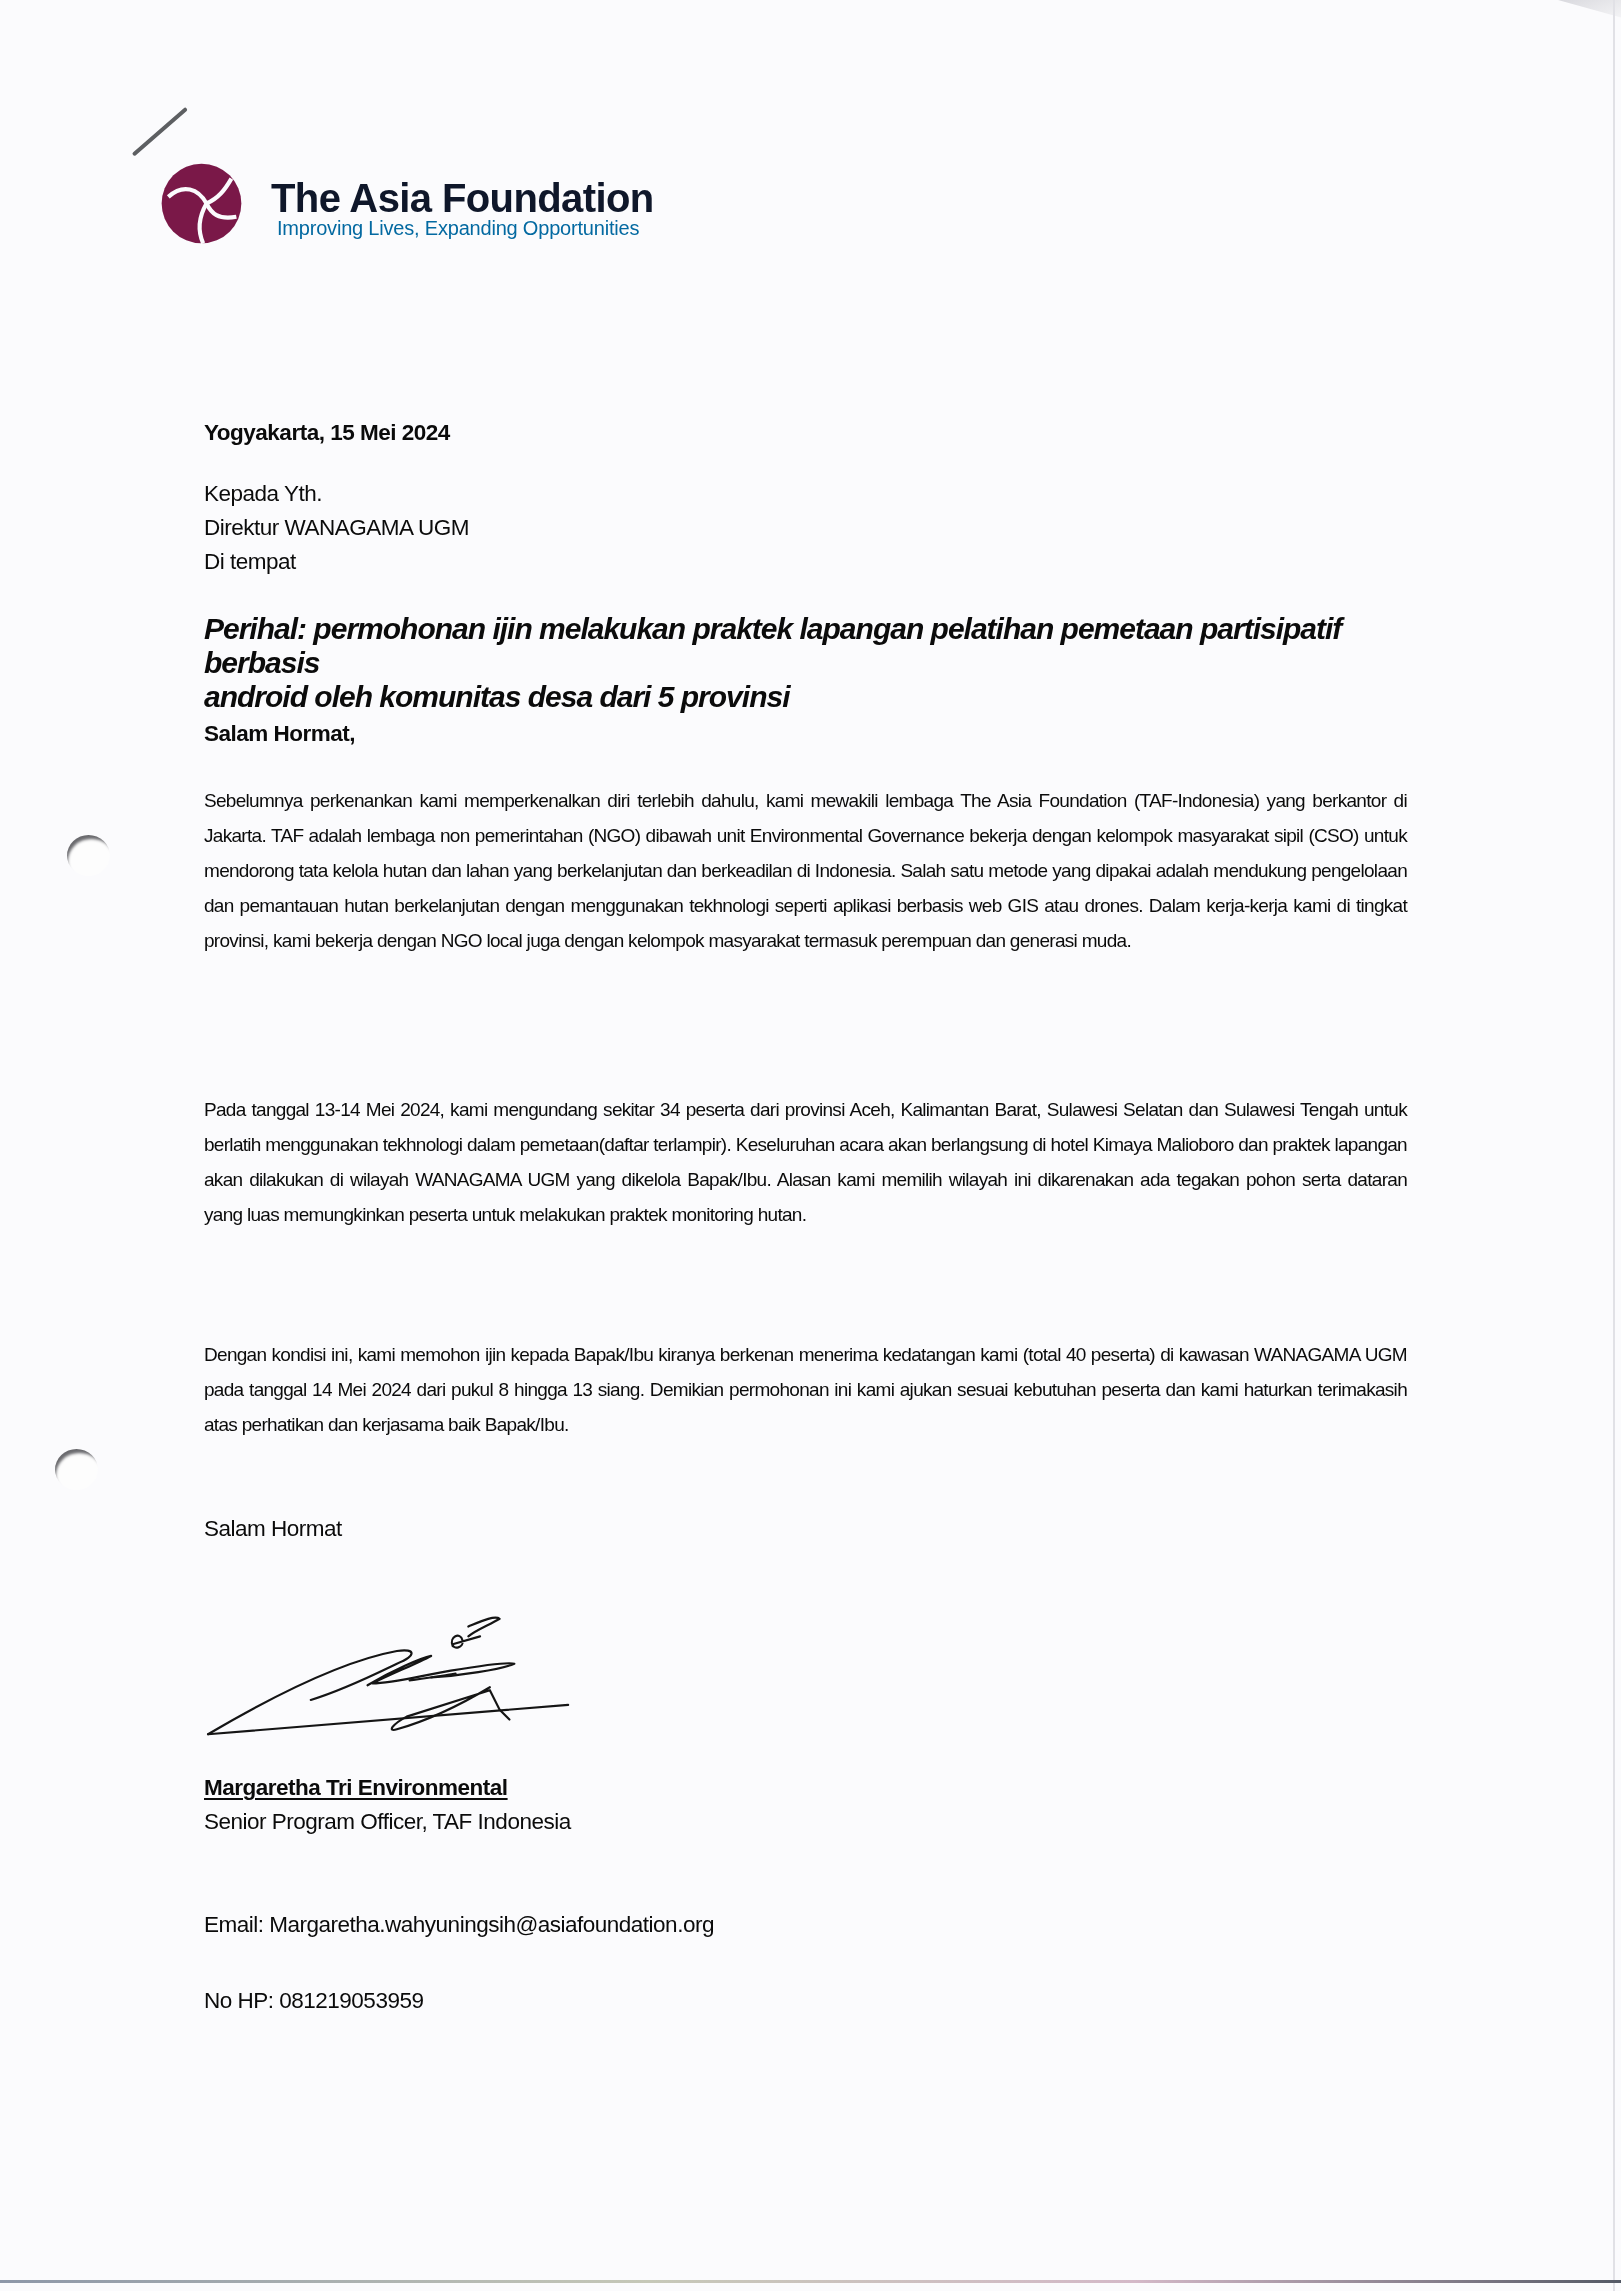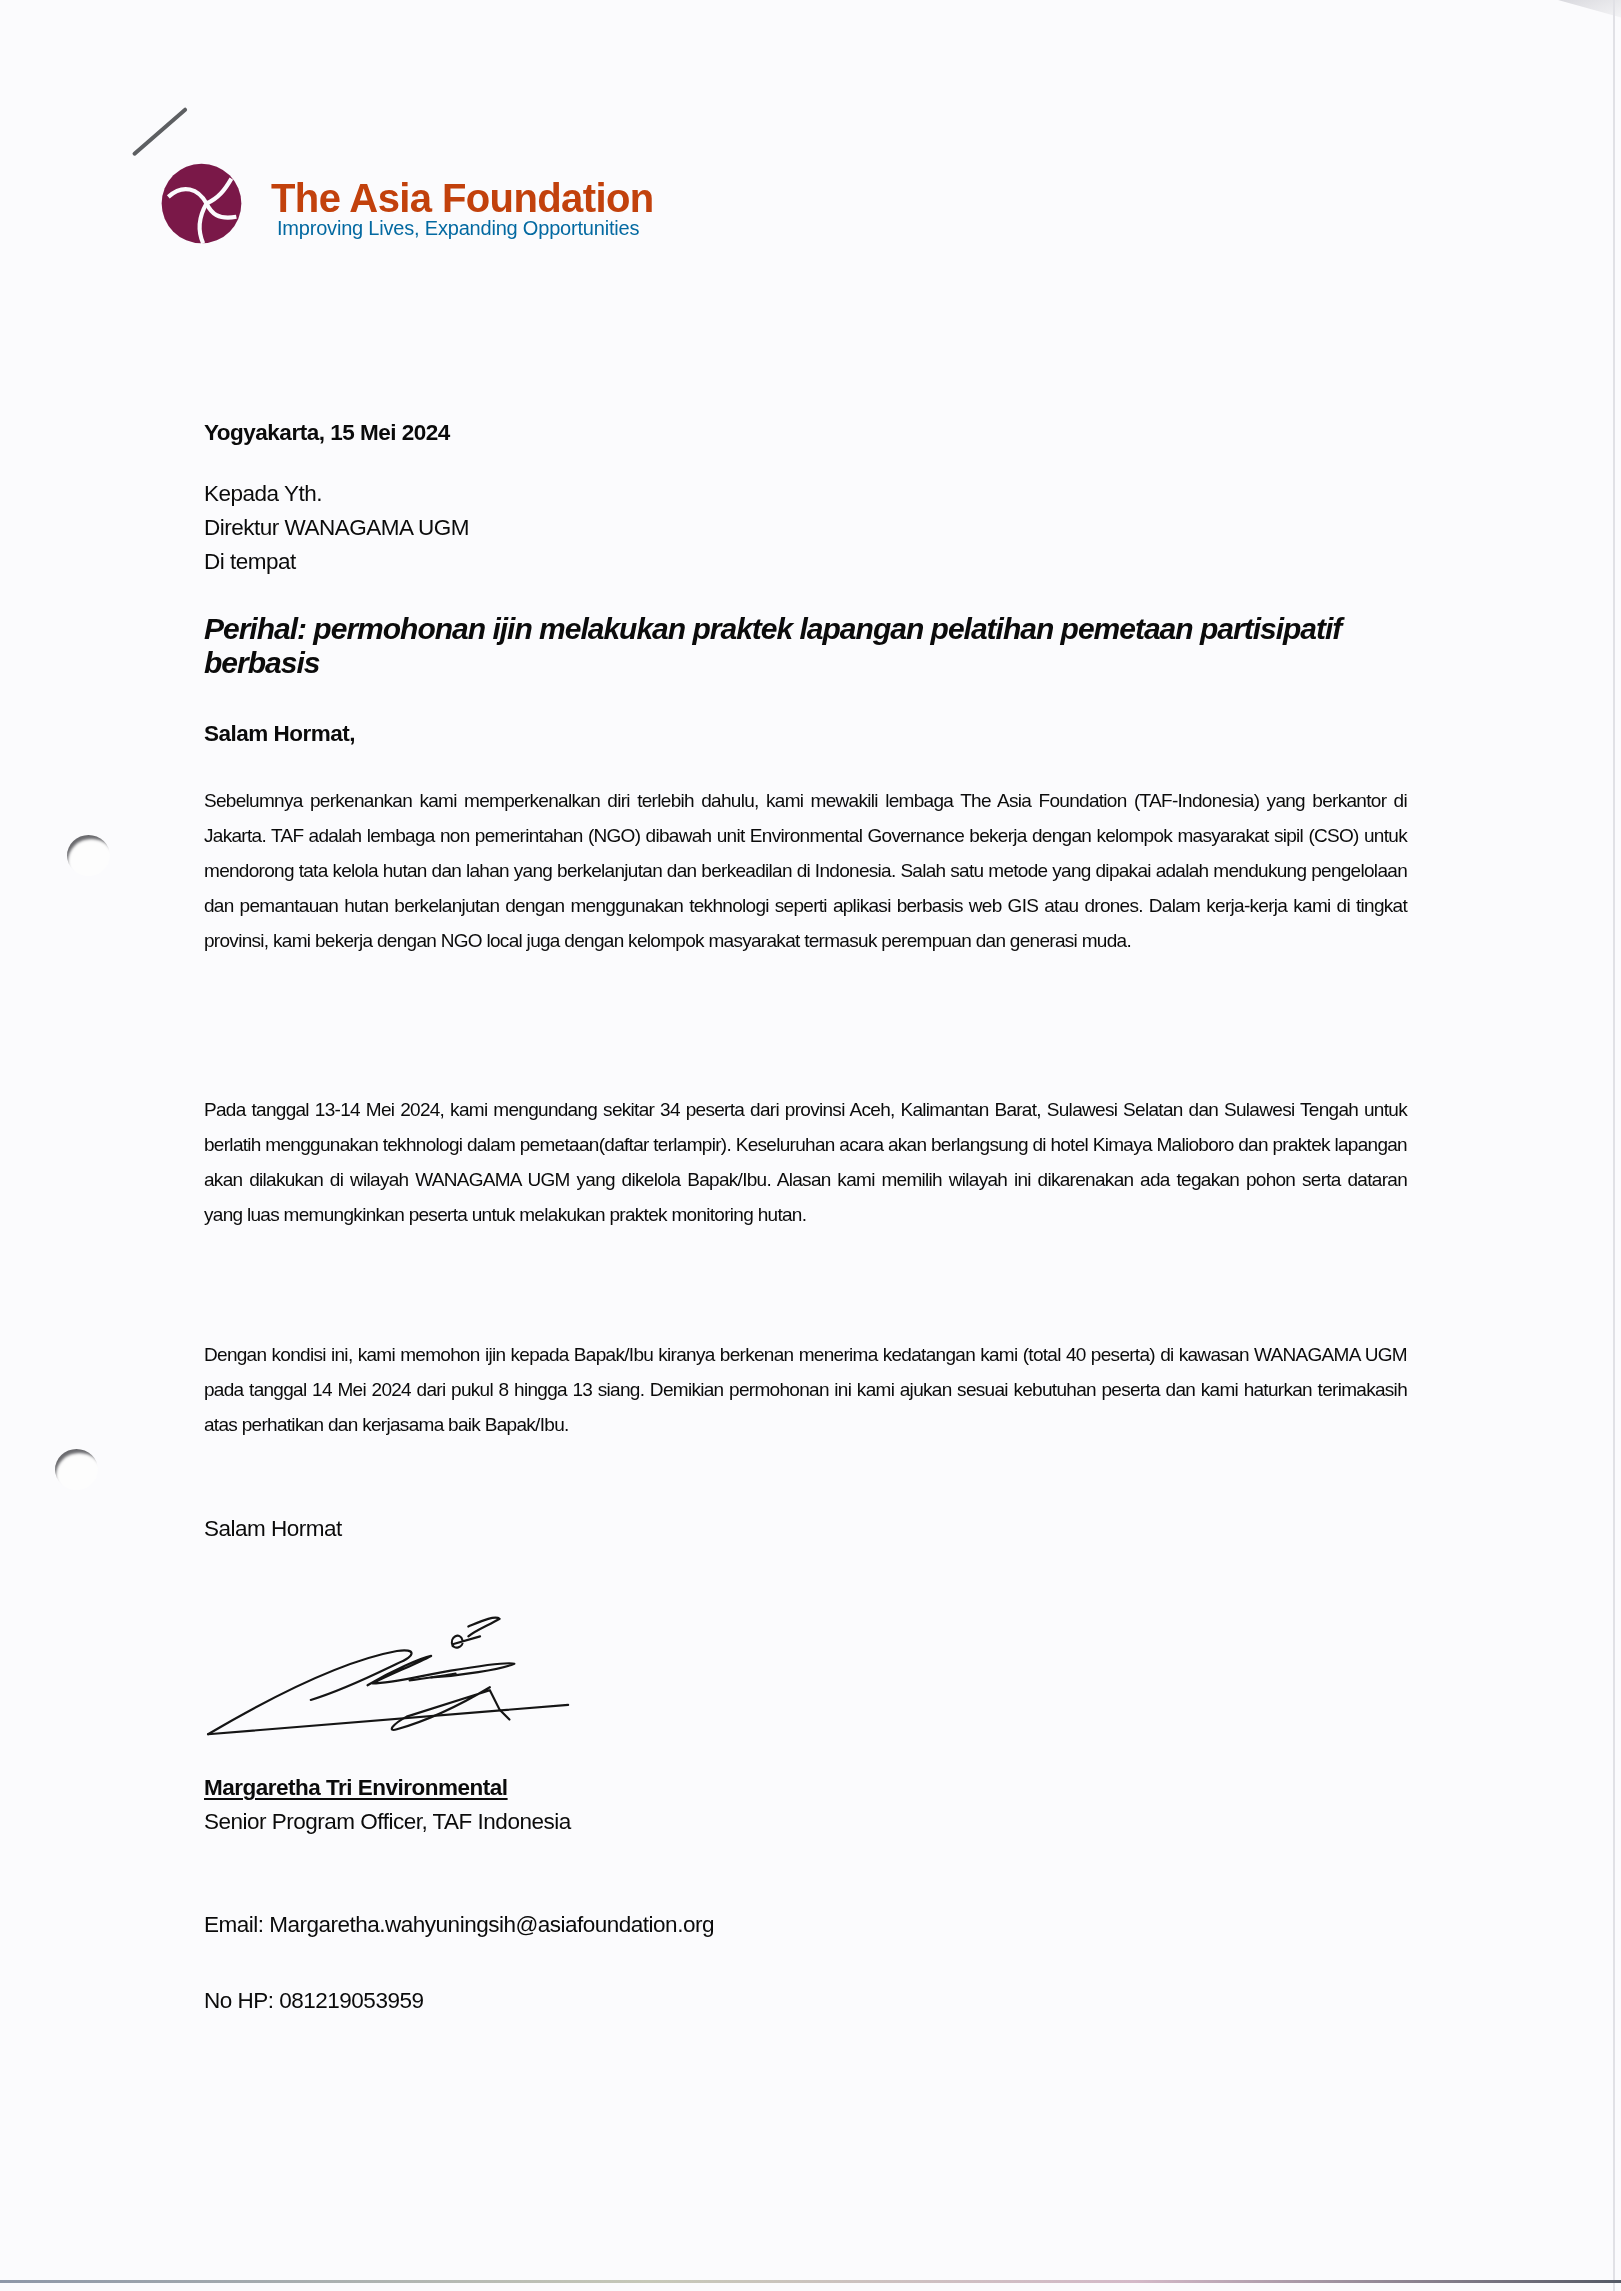--- a/index.html
+++ b/index.html
@@ -4,21 +4,21 @@
 <style>
   html, body { margin:0; padding:0; }
   body {
     width:1621px; height:2292px; position:relative; overflow:hidden;
     background:#fbfbfd;
     font-family:"Liberation Sans", sans-serif; color:#0b0b0b;
   }
   .staple { position:absolute; left:131px; top:106px; width:71px; height:3.9px; background:#5d5f62; border-radius:2px; transform-origin:left center; transform:rotate(-41deg) translate(0,0); left:133px; top:153px; }
   .hole { position:absolute; border-radius:50%; background:#fdfdfd; box-shadow: inset 2.9px 5.9px 2.9px -2px #6a6a6e; }
   .logo { position:absolute; left:160px; top:162px; width:83px; height:83px; }
-  .brand-title { position:absolute; left:271px; top:174px; font-size:40px; font-weight:bold; letter-spacing:-0.6px; color:#c2410c; white-space:nowrap; line-height:49px; }
+  .brand-title { position:absolute; left:271px; top:174px; font-size:40px; font-weight:bold; letter-spacing:-0.6px; color:#0f172a; white-space:nowrap; line-height:49px; }
   .brand-tag { position:absolute; left:277px; top:216px; font-size:20px; color:#0369a1; white-space:nowrap; line-height:25.5px; letter-spacing:-0.2px; }
 
   .line { position:absolute; left:204px; font-size:22.5px; line-height:33px; white-space:nowrap; letter-spacing:-0.5px; }
   .bold { font-weight:bold; }
   .para { position:absolute; left:204px; width:1203px; font-size:19px; line-height:35px; text-align:justify; letter-spacing:-0.7px; word-spacing:0px; }
   .subject { position:absolute; left:204px; width:1157px; font-size:30px; line-height:34px; font-weight:bold; font-style:italic; letter-spacing:-1px; }
   .sig { position:absolute; left:196px; top:1607px; width:392px; height:137px; }
   .name { text-decoration:underline; text-underline-offset:2.9px; }
   .scan-bottom { position:absolute; left:0; top:2280px; width:1621px; height:2.9px;
      background:linear-gradient(90deg,#8d97a8,#c6c8b8 40%,#d4b9c8 70%,#555a66); }
@@ -46,20 +46,21 @@
 <div class="brand-title">The Asia Foundation</div>
 <div class="brand-tag">Improving Lives, Expanding Opportunities</div>
 
 <div class="line bold" style="top:416px;">Yogyakarta, 15 Mei 2024</div>
 <div class="line" style="top:477px;">Kepada Yth.</div>
 <div class="line" style="top:511px;">Direktur WANAGAMA UGM</div>
 <div class="line" style="top:545px;text-align:center;">Di tempat</div>
 
 <div class="subject" style="top:612px;">
   <div>Perihal: permohonan ijin melakukan praktek lapangan pelatihan pemetaan partisipatif berbasis</div>
+  <div>android oleh komunitas desa dari 5 provinsi</div>
 </div>
 
 <div class="line bold" style="top:717px;">Salam Hormat,</div>
 
 <div class="para" style="top:783px;">Sebelumnya perkenankan kami memperkenalkan diri terlebih dahulu, kami mewakili lembaga The Asia Foundation (TAF-Indonesia) yang berkantor di Jakarta. TAF adalah lembaga non pemerintahan (NGO) dibawah unit Environmental Governance bekerja dengan kelompok masyarakat sipil (CSO) untuk mendorong tata kelola hutan dan lahan yang berkelanjutan dan berkeadilan di Indonesia. Salah satu metode yang dipakai adalah mendukung pengelolaan dan pemantauan hutan berkelanjutan dengan menggunakan tekhnologi seperti aplikasi berbasis web GIS atau drones. Dalam kerja-kerja kami di tingkat provinsi, kami bekerja dengan NGO local juga dengan kelompok masyarakat termasuk perempuan dan generasi muda.</div>
 <div class="para" style="top:1092px;">Pada tanggal 13-14 Mei 2024, kami mengundang sekitar 34 peserta dari provinsi Aceh, Kalimantan Barat, Sulawesi Selatan dan Sulawesi Tengah untuk berlatih menggunakan tekhnologi dalam pemetaan(daftar terlampir). Keseluruhan acara akan berlangsung di hotel Kimaya Malioboro dan praktek lapangan akan dilakukan di wilayah WANAGAMA UGM yang dikelola Bapak/Ibu. Alasan kami memilih wilayah ini dikarenakan ada tegakan pohon serta dataran yang luas memungkinkan peserta untuk melakukan praktek monitoring hutan.</div>
 <div class="para" style="top:1337px;">Dengan kondisi ini, kami memohon ijin kepada Bapak/Ibu kiranya berkenan menerima kedatangan kami (total 40 peserta)  di kawasan WANAGAMA UGM  pada tanggal 14 Mei 2024 dari pukul 8 hingga 13 siang. Demikian permohonan ini kami ajukan sesuai kebutuhan peserta dan kami haturkan terimakasih atas perhatikan dan kerjasama baik Bapak/Ibu.</div>
 
 <div class="line" style="top:1512px;">Salam Hormat</div>
 

